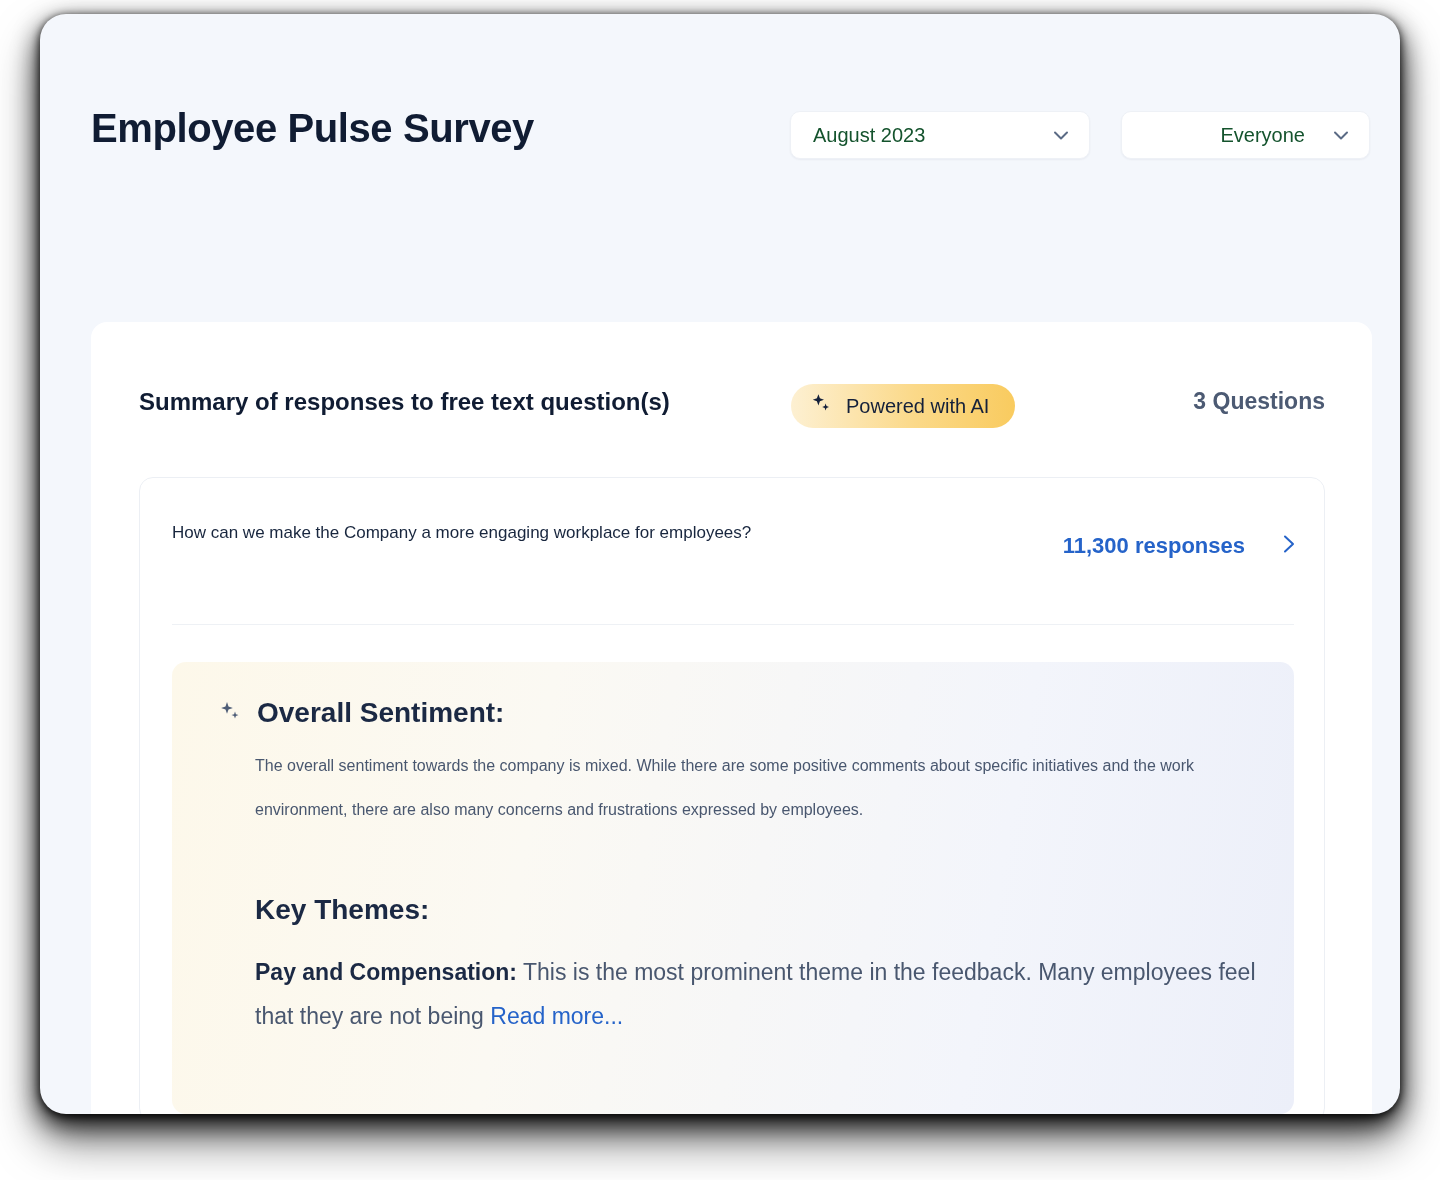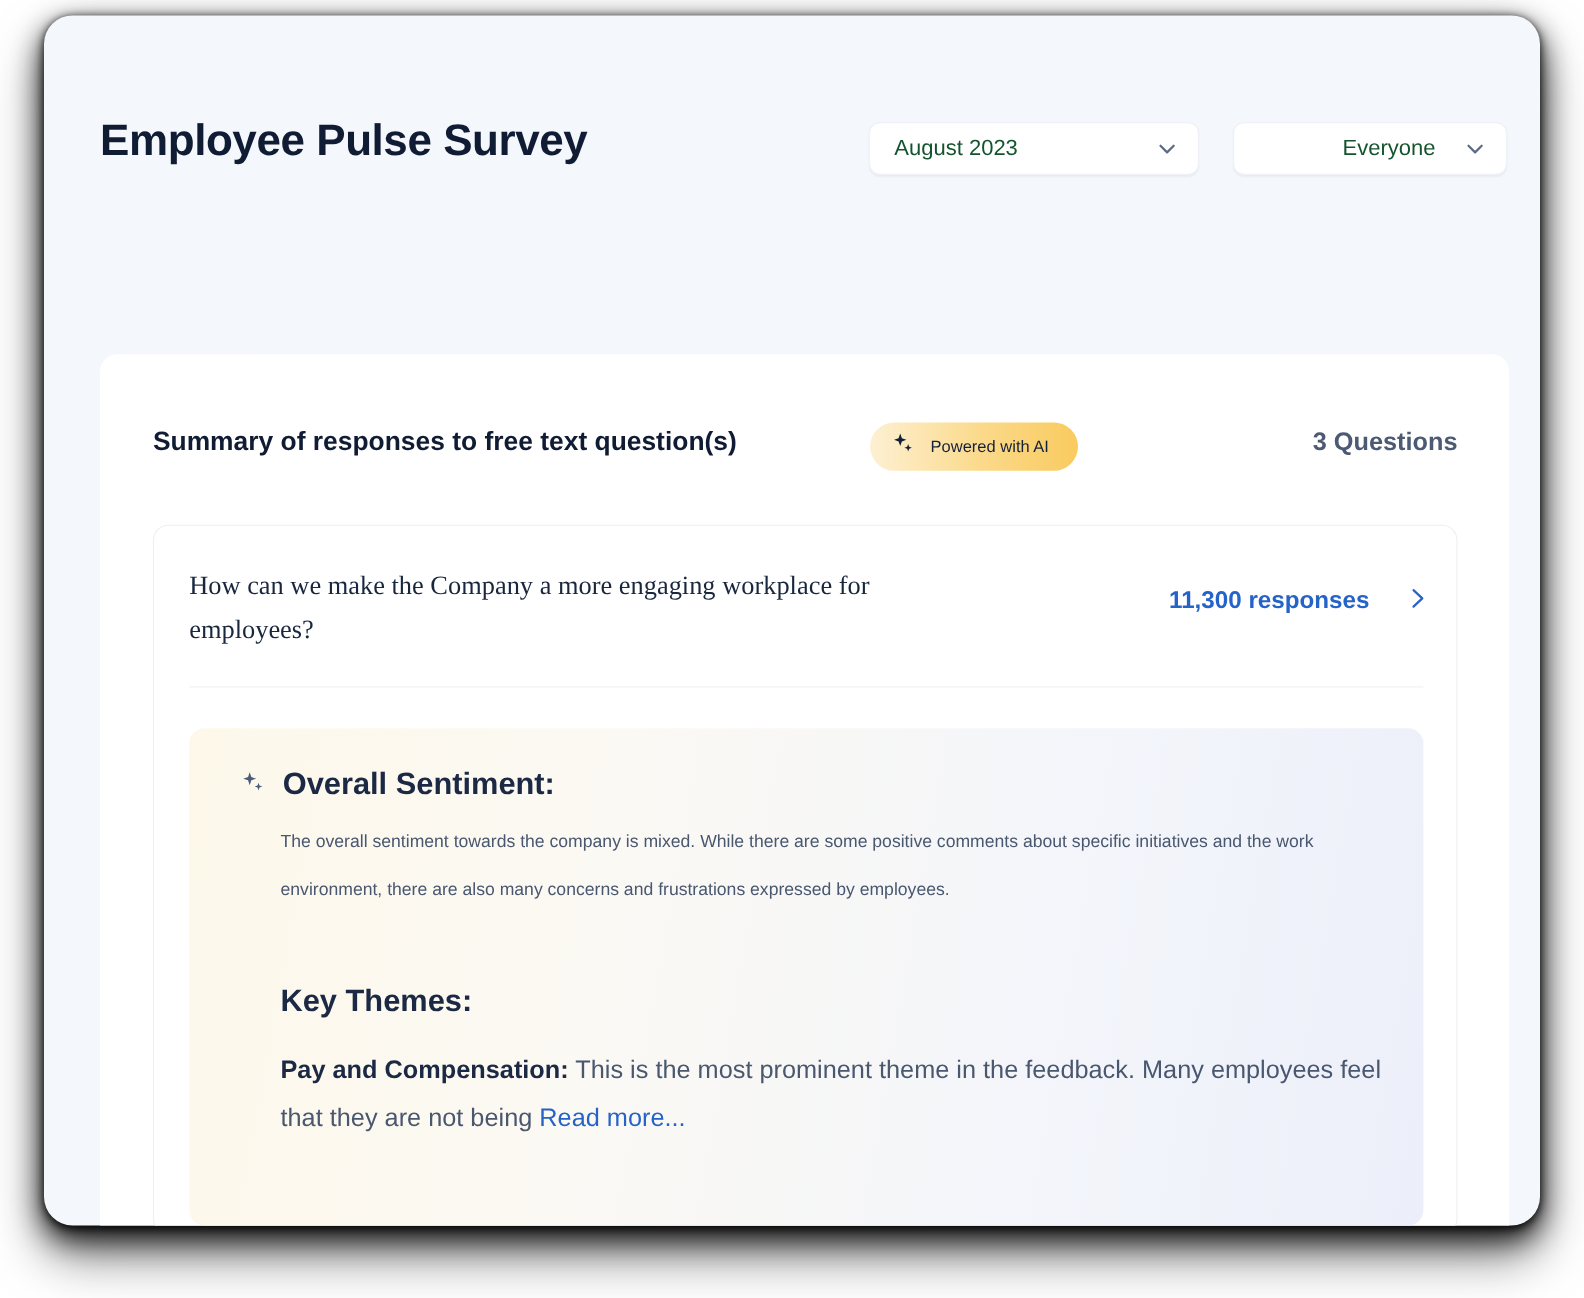--- a/index.html
+++ b/index.html
@@ -158,21 +158,21 @@
     height: 44px;
     padding: 0 26px 0 20px;
     border-radius: 22px;
     background: linear-gradient(90deg, #fdf0d2 0%, #fbd989 55%, #f9cb5f 100%);
     display: flex;
     align-items: center;
     gap: 13px;
     cursor: pointer;
   }
   .ai-badge-text {
-    font-size: 15px;
+    font-size: 20px;
     color: #14203a;
     white-space: nowrap;
   }
 
   .questions-count {
     position: absolute;
     right: 0; top: 4px;
     font-size: 23px;
     font-weight: bold;
     color: #4c5a73;
@@ -196,24 +196,23 @@
     position: absolute;
     left: 0; top: 0;
     width: 100%;
     height: 140px;
   }
   .q-text {
     position: absolute;
     left: 32px;
     top: 35px;
     width: 720px;
-    font-size: 24px;
+    font-size: 17px;
     line-height: 40px;
     color: #18263e;
-    font-family: Liberation Serif, serif;
   }
   .q-responses {
     position: absolute;
     right: 25px;
     top: 55px;
     display: flex;
     align-items: flex-start;
     gap: 34px;
     cursor: pointer;
   }

